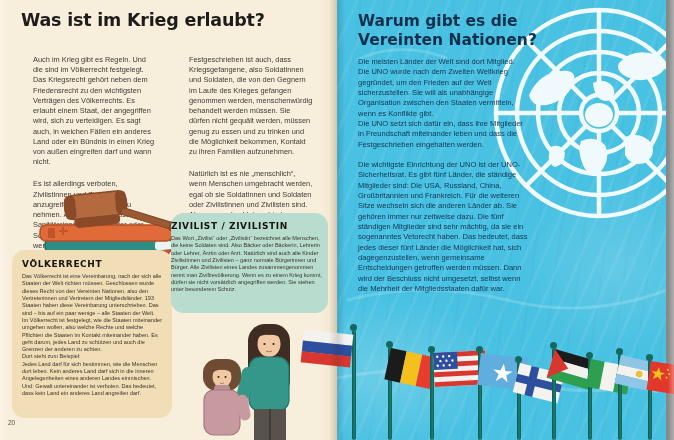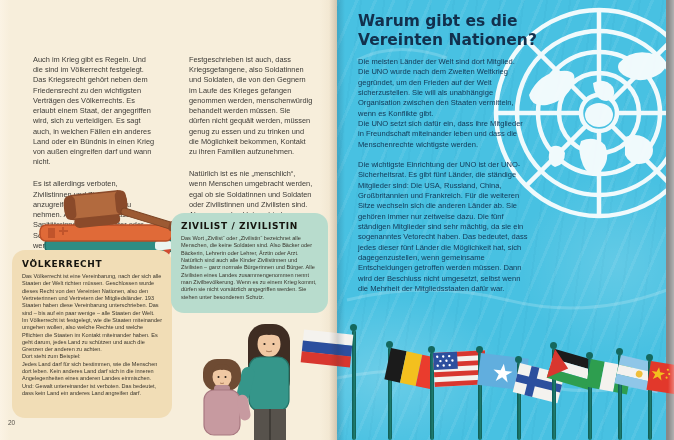--- a/index.html
+++ b/index.html
@@ -13,21 +13,21 @@
     letter-spacing:-0.2px;color:#1d1c1a;}
   .col{position:absolute;font-size:7.4px;line-height:1.38;color:#3c3a36;}
   .col p{margin:12px;}
   .col1{left:21px;top:43px;width:147px;}
   .col2{left:177px;top:43px;width:148px;}
   
   .infobox{position:absolute;border-radius:13px;}
   .box-voelkerrecht{left:12px;top:250px;width:160px;height:168px;background:#f1ddb6;
     padding:9px 10px 0;box-sizing:border-box;}
   .box-zivilist{left:171px;top:213px;width:157px;height:100px;background:#b8dccd;
-    padding:8px 10px 7px;box-sizing:border-box;}
+    padding:8px 0 7px;box-sizing:border-box;}
   .box-heading{font-family:"DejaVu Sans",sans-serif;font-weight:800;font-size:9px;
     letter-spacing:.6px;color:#16150f;margin:0 0 4px;}
   .box-text{font-size:5.55px;line-height:1.32;color:#39352c;}
   .box-text p{margin:0;}
   .page-num{position:absolute;left:8px;top:419px;font-size:6.5px;color:#55514a;}
   .illu{position:absolute;}
   
   .page-right{position:absolute;left:337px;top:0;width:329px;height:440px;overflow:hidden;
     background:
       radial-gradient(ellipse 60% 30% at 15% 85%, rgba(255,255,255,.20), transparent 60%),
@@ -54,20 +54,21 @@
     background:linear-gradient(90deg,rgba(60,40,20,0) 0%,rgba(60,40,20,.14) 45%,rgba(20,40,60,.16) 55%,rgba(20,40,60,0) 100%);}
   .edge-r{position:absolute;right:0;top:0;width:6px;height:440px;z-index:8;
     background:linear-gradient(90deg,rgba(255,255,255,0),rgba(255,255,255,.35));}
 </style>
 </head>
 <body>
 
 <div class="spread">
 
   <div class="page-left">
+    <div class="lp-title">Was ist im Krieg erlaubt?</div>
 
     <div class="col col1">
       <p>Auch im Krieg gibt es Regeln. Und die sind im Völkerrecht festgelegt. Das Kriegsrecht gehört neben dem Friedensrecht zu den wichtigsten Verträgen des Völkerrechts. Es erlaubt einem Staat, der angegriffen wird, sich zu verteidigen. Es sagt auch, in welchen Fällen ein anderes Land oder ein Bündnis in einen Krieg von außen eingreifen darf und wann nicht.</p>
       <p>Es ist allerdings verboten, Zivilistinnen und Zivilisten anzugreifen oder gefangen zu nehmen. Auch Krankenhäuser, Sanitäterinnen und Sanitäter oder Schulen dürfen nicht beschossen werden.</p>
     </div>
 
     <div class="col col2">
       <p>Festgeschrieben ist auch, dass Kriegsgefangene, also Soldatinnen und Soldaten, die von den Gegnern im Laufe des Krieges gefangen genommen werden, menschenwürdig behandelt werden müssen. Sie dürfen nicht gequält werden, müssen genug zu essen und zu trinken und die Möglichkeit bekommen, Kontakt zu ihren Familien aufzunehmen.</p>
       <p>Natürlich ist es nie „menschlich“, wenn Menschen umgebracht werden, egal ob sie Soldatinnen und Soldaten oder Zivilistinnen und Zivilisten sind. Aber es werden Unterschiede gemacht, um wenigstens einen Teil der Menschen, nämlich die Bürgerinnen und Bürger, die selbst keine Waffe tragen, zu schützen. Leider ist es nicht so, dass sich alle Staaten immer daran halten, auch nicht, wenn sie die Völkerrechtsverträge unterschrieben haben.</p>
     </div>
@@ -175,21 +176,21 @@
         <path d="M10,300 Q90,280 170,300 T330,290"></path>
         <path d="M-10,380 Q80,360 180,382 T340,370"></path>
         <path d="M20,60 Q60,40 110,58"></path>
       </g>
     </svg>
 
     <div class="rp-title">Warum gibt es die Vereinten Nationen?</div>
 
     <div class="rp-body">
       <p>Die meisten Länder der Welt sind dort Mitglied. Die UNO wurde nach dem Zweiten Weltkrieg gegründet, um den Frieden auf der Welt sicherzustellen. Sie will als unabhängige Organisation zwischen den Staaten vermitteln, wenn es Konflikte gibt.</p>
-      <p>Die UNO setzt sich dafür ein, dass ihre Mitglieder in Freundschaft miteinander leben und dass die Menschenrechte wichtigste werden.</p>
+      <p>Die UNO setzt sich dafür ein, dass ihre Mitglieder in Freundschaft miteinander leben und dass die Festgeschrieben eingehalten werden.</p>
       <p class="gap">Die wichtigste Einrichtung der UNO ist der UNO-Sicherheitsrat. Es gibt fünf Länder, die ständige Mitglieder sind: Die USA, Russland, China, Großbritannien und Frankreich. Für die weiteren Sitze wechseln sich die anderen Länder ab. Sie gehören immer nur zeitweise dazu. Die fünf ständigen Mitglieder sind sehr mächtig, da sie ein sogenanntes Vetorecht haben. Das bedeutet, dass jedes dieser fünf Länder die Möglichkeit hat, sich dagegenzustellen, wenn gemeinsame Entscheidungen getroffen werden müssen. Dann wird der Beschluss nicht umgesetzt, selbst wenn die Mehrheit der Mitgliedsstaaten dafür war.</p>
     </div>
   </div>
 
   <div class="flagpole" style="left:352px;top:330px;">
     <div class="pole" style="height:110px;"></div>
       <div class="finial"></div>
     <svg class="flag" style="left:-50px;top:2px;transform:rotate(6deg);" width="50" height="33" viewBox="0 0 48 32">
       <rect width="48" height="10.7" fill="#f4f2ee"></rect>
         <rect y="10.7" width="48" height="10.7" fill="#2c4f9e"></rect>

